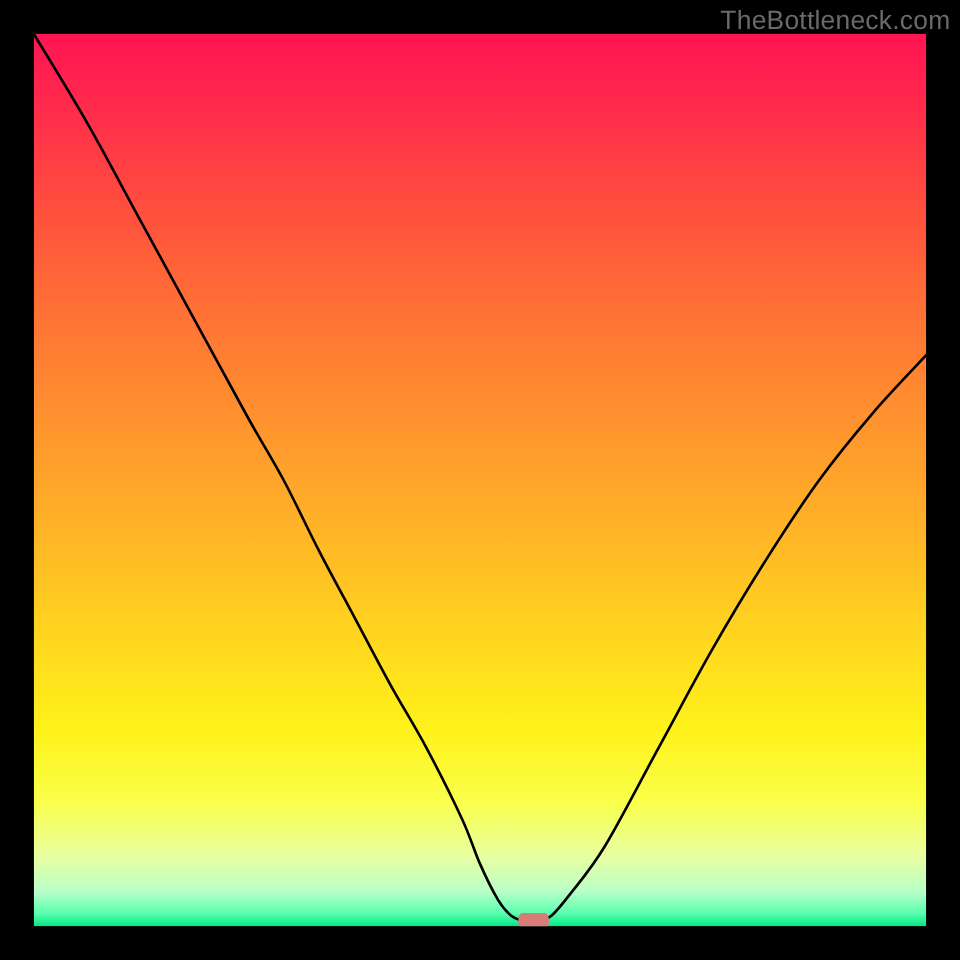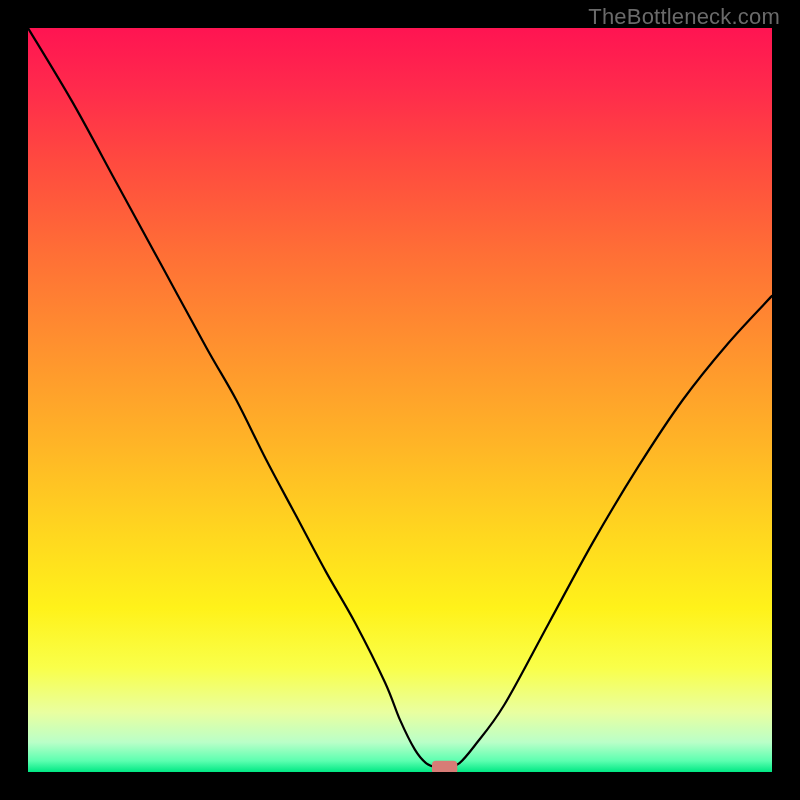--- a/index.html
+++ b/index.html
@@ -20,21 +20,21 @@
     position: absolute;
     left: 28px;
     top: 28px;
     width: 744px;
     height: 744px;
     overflow: hidden;
   }
   .watermark {
     position: absolute;
     top: 4px;
-    right: 20px;
+    right: 8px;
     font-family: Arial, Helvetica, sans-serif;
     font-size: 22px;
     font-weight: 500;
     color: #6a6a6a;
     letter-spacing: 0.2px;
     z-index: 10;
   }
   svg {
     display: block;
   }

